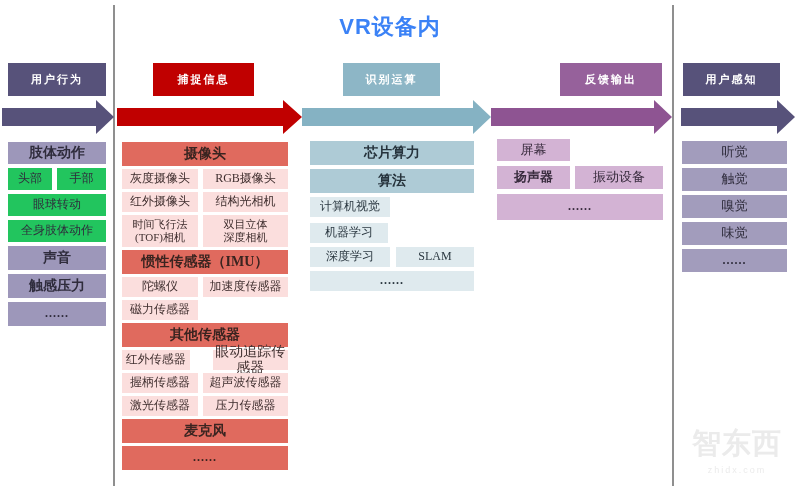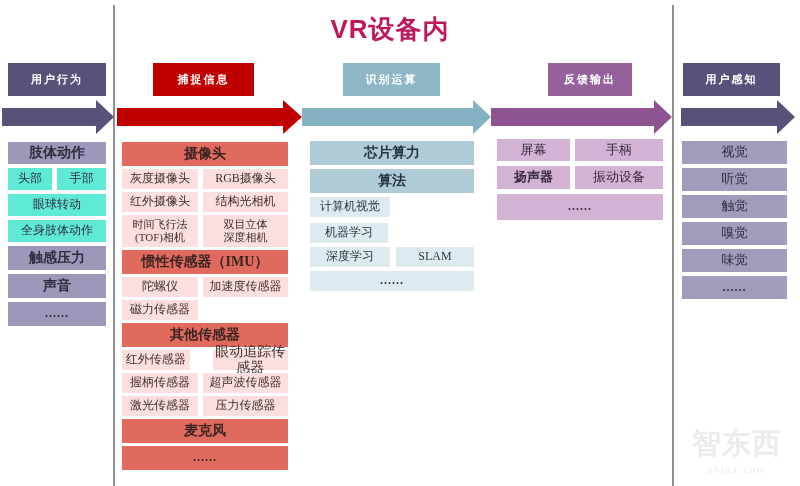--- a/index.html
+++ b/index.html
@@ -1,19 +1,19 @@
 <!DOCTYPE html>
 <html><head>
 <meta charset="utf-8">
 <style>
   html,body{margin:0;padding:0;background:#fff;}
   .stage{position:relative;width:800px;height:486px;background:#ffffff;overflow:hidden;
          font-family:"Liberation Sans",sans-serif;}
   .title{position:absolute;left:290px;top:12px;width:200px;text-align:center;
-         font-size:26px;font-weight:bold;color:#be185d;letter-spacing:1px;}
+         font-size:22px;font-weight:bold;color:#3b82f6;letter-spacing:1px;}
   .vline{position:absolute;top:5px;width:2px;height:481px;background:#8f8f8f;}
   
   .hdr{position:absolute;top:63px;height:33px;display:flex;align-items:center;justify-content:center;
        color:#ffffff;font-weight:bold;font-size:11px;letter-spacing:2px;}
   .hdr-dark{background:#57527a;}
   .hdr-red{background:#c00000;}
   .hdr-blue{background:#8db6c6;}
   .hdr-purple{background:#96619b;}
   
   .ab{position:absolute;top:108px;height:18px;}
@@ -22,21 +22,21 @@
   .c-dark{background:#57527a;}  .t-dark{border-left:18px solid #57527a;}
   .c-red{background:#c00000;}   .t-red{border-left:19px solid #c00000;}
   .c-blue{background:#85b2c3;}  .t-blue{border-left:18px solid #85b2c3;}
   .c-purp{background:#8e5492;}  .t-purp{border-left:18px solid #8e5492;}
   
   .col{position:absolute;display:flex;flex-direction:column;}
   .row{display:flex;}
   .box{display:flex;align-items:center;justify-content:center;text-align:center;
        font-family:"Liberation Serif",serif;color:#2f2c3c;line-height:1.15;}
   .m1{background:#9d97ba;font-weight:bold;font-size:14px;}
-  .l1{background:#5eead4;font-size:12px;}
+  .l1{background:#22c55e;font-size:12px;}
   .sal{background:#e06a5e;color:#3a2420;font-weight:bold;font-size:14px;}
   .pk{background:#fbdedd;color:#3f2e2e;font-size:12px;}
   .mb{background:#aecbd6;color:#26333c;font-weight:bold;font-size:14px;}
   .lb{background:#dfeaee;color:#2c3942;font-size:12px;}
   .mv{background:#d3b3d4;color:#392c3e;font-size:13px;}
   .m5{background:#a29cbc;font-size:13px;}
   .h20{height:20px;}.h22{height:22px;}.h23{height:23px;}.h24{height:24px;}
   .h26{height:26px;}.h32{height:32px;}
   .fs10{font-size:14px;}.fs11{font-size:11px;}
   .dots{font-weight:bold;letter-spacing:1px;font-size:12px;}
@@ -52,21 +52,21 @@
 <div class="stage">
 
   <div class="title">VR设备内</div>
 
   <div class="vline" style="left:113px;"></div>
   <div class="vline" style="left:672px;"></div>
 
   <div class="hdr hdr-dark" style="left:8px;width:98px;">用户行为</div>
   <div class="hdr hdr-red" style="left:153px;width:101px;">捕捉信息</div>
   <div class="hdr hdr-blue" style="left:343px;width:97px;">识别运算</div>
-  <div class="hdr hdr-purple" style="left:548px;width:84px;">反馈输出</div>
+  <div class="hdr hdr-purple" style="left:560px;width:102px;">反馈输出</div>
   <div class="hdr hdr-dark" style="left:683px;width:97px;">用户感知</div>
 
   <div class="ab c-dark" style="left:2px;width:94px;"></div>
   <div class="at t-dark" style="left:96px;"></div>
   <div class="ab c-red" style="left:117px;width:166px;"></div>
   <div class="at t-red" style="left:283px;"></div>
   <div class="ab c-blue" style="left:302px;width:171px;"></div>
   <div class="at t-blue" style="left:473px;"></div>
   <div class="ab c-purp" style="left:491px;width:163px;"></div>
   <div class="at t-purp" style="left:654px;"></div>
@@ -74,22 +74,22 @@
   <div class="at t-dark" style="left:777px;"></div>
 
   <div class="col" style="left:8px;top:142px;width:98px;gap:4px;">
     <div class="box m1 h22">肢体动作</div>
     <div class="row" style="gap:5px;">
       <div class="box l1 h22" style="width:44px;">头部</div>
       <div class="box l1 h22" style="width:49px;">手部</div>
     </div>
     <div class="box l1 h22">眼球转动</div>
     <div class="box l1 h22">全身肢体动作</div>
+    <div class="box m1 h24">声音</div>
     <div class="box m1 h24">触感压力</div>
-    <div class="box m1 h24">声音</div>
     <div class="box m1 h24 dots">......</div>
   </div>
 
   <div class="col" style="left:122px;top:142px;width:166px;gap:3px;">
     <div class="box sal h24">摄像头</div>
     <div class="row" style="gap:5px;">
       <div class="box pk h20" style="width:76px;">灰度摄像头</div>
       <div class="box pk h20" style="width:85px;">RGB摄像头</div>
     </div>
     <div class="row" style="gap:5px;">
@@ -146,31 +146,29 @@
     <div class="row" style="gap:6px;">
       <div class="box lb h20" style="width:80px;">深度学习</div>
       <div class="box lb h20" style="width:78px;">SLAM</div>
     </div>
     <div class="box lb h20 dots">......</div>
   </div>
 
   <div class="col" style="left:497px;top:139px;width:166px;gap:5px;">
     <div class="row" style="gap:5px;">
       <div class="box mv h22" style="width:73px;">屏幕</div>
-      <div class="box mv h22" style="width:88px;">手柄</div>
     </div>
     <div class="row" style="gap:5px;">
       <div class="box mv h23" style="width:73px;font-weight:bold;">扬声器</div>
       <div class="box mv h23" style="width:88px;">振动设备</div>
     </div>
     <div class="box mv h26 dots">......</div>
   </div>
 
   <div class="col" style="left:682px;top:141px;width:105px;gap:4px;">
-    <div class="box m5 h23">视觉</div>
     <div class="box m5 h23">听觉</div>
     <div class="box m5 h23">触觉</div>
     <div class="box m5 h23">嗅觉</div>
     <div class="box m5 h23">味觉</div>
     <div class="box m5 h23 dots">......</div>
   </div>
 
   <div class="wm">
     <div class="wm-logo">智东西</div>
     <div class="wm-site">zhidx.com</div>

